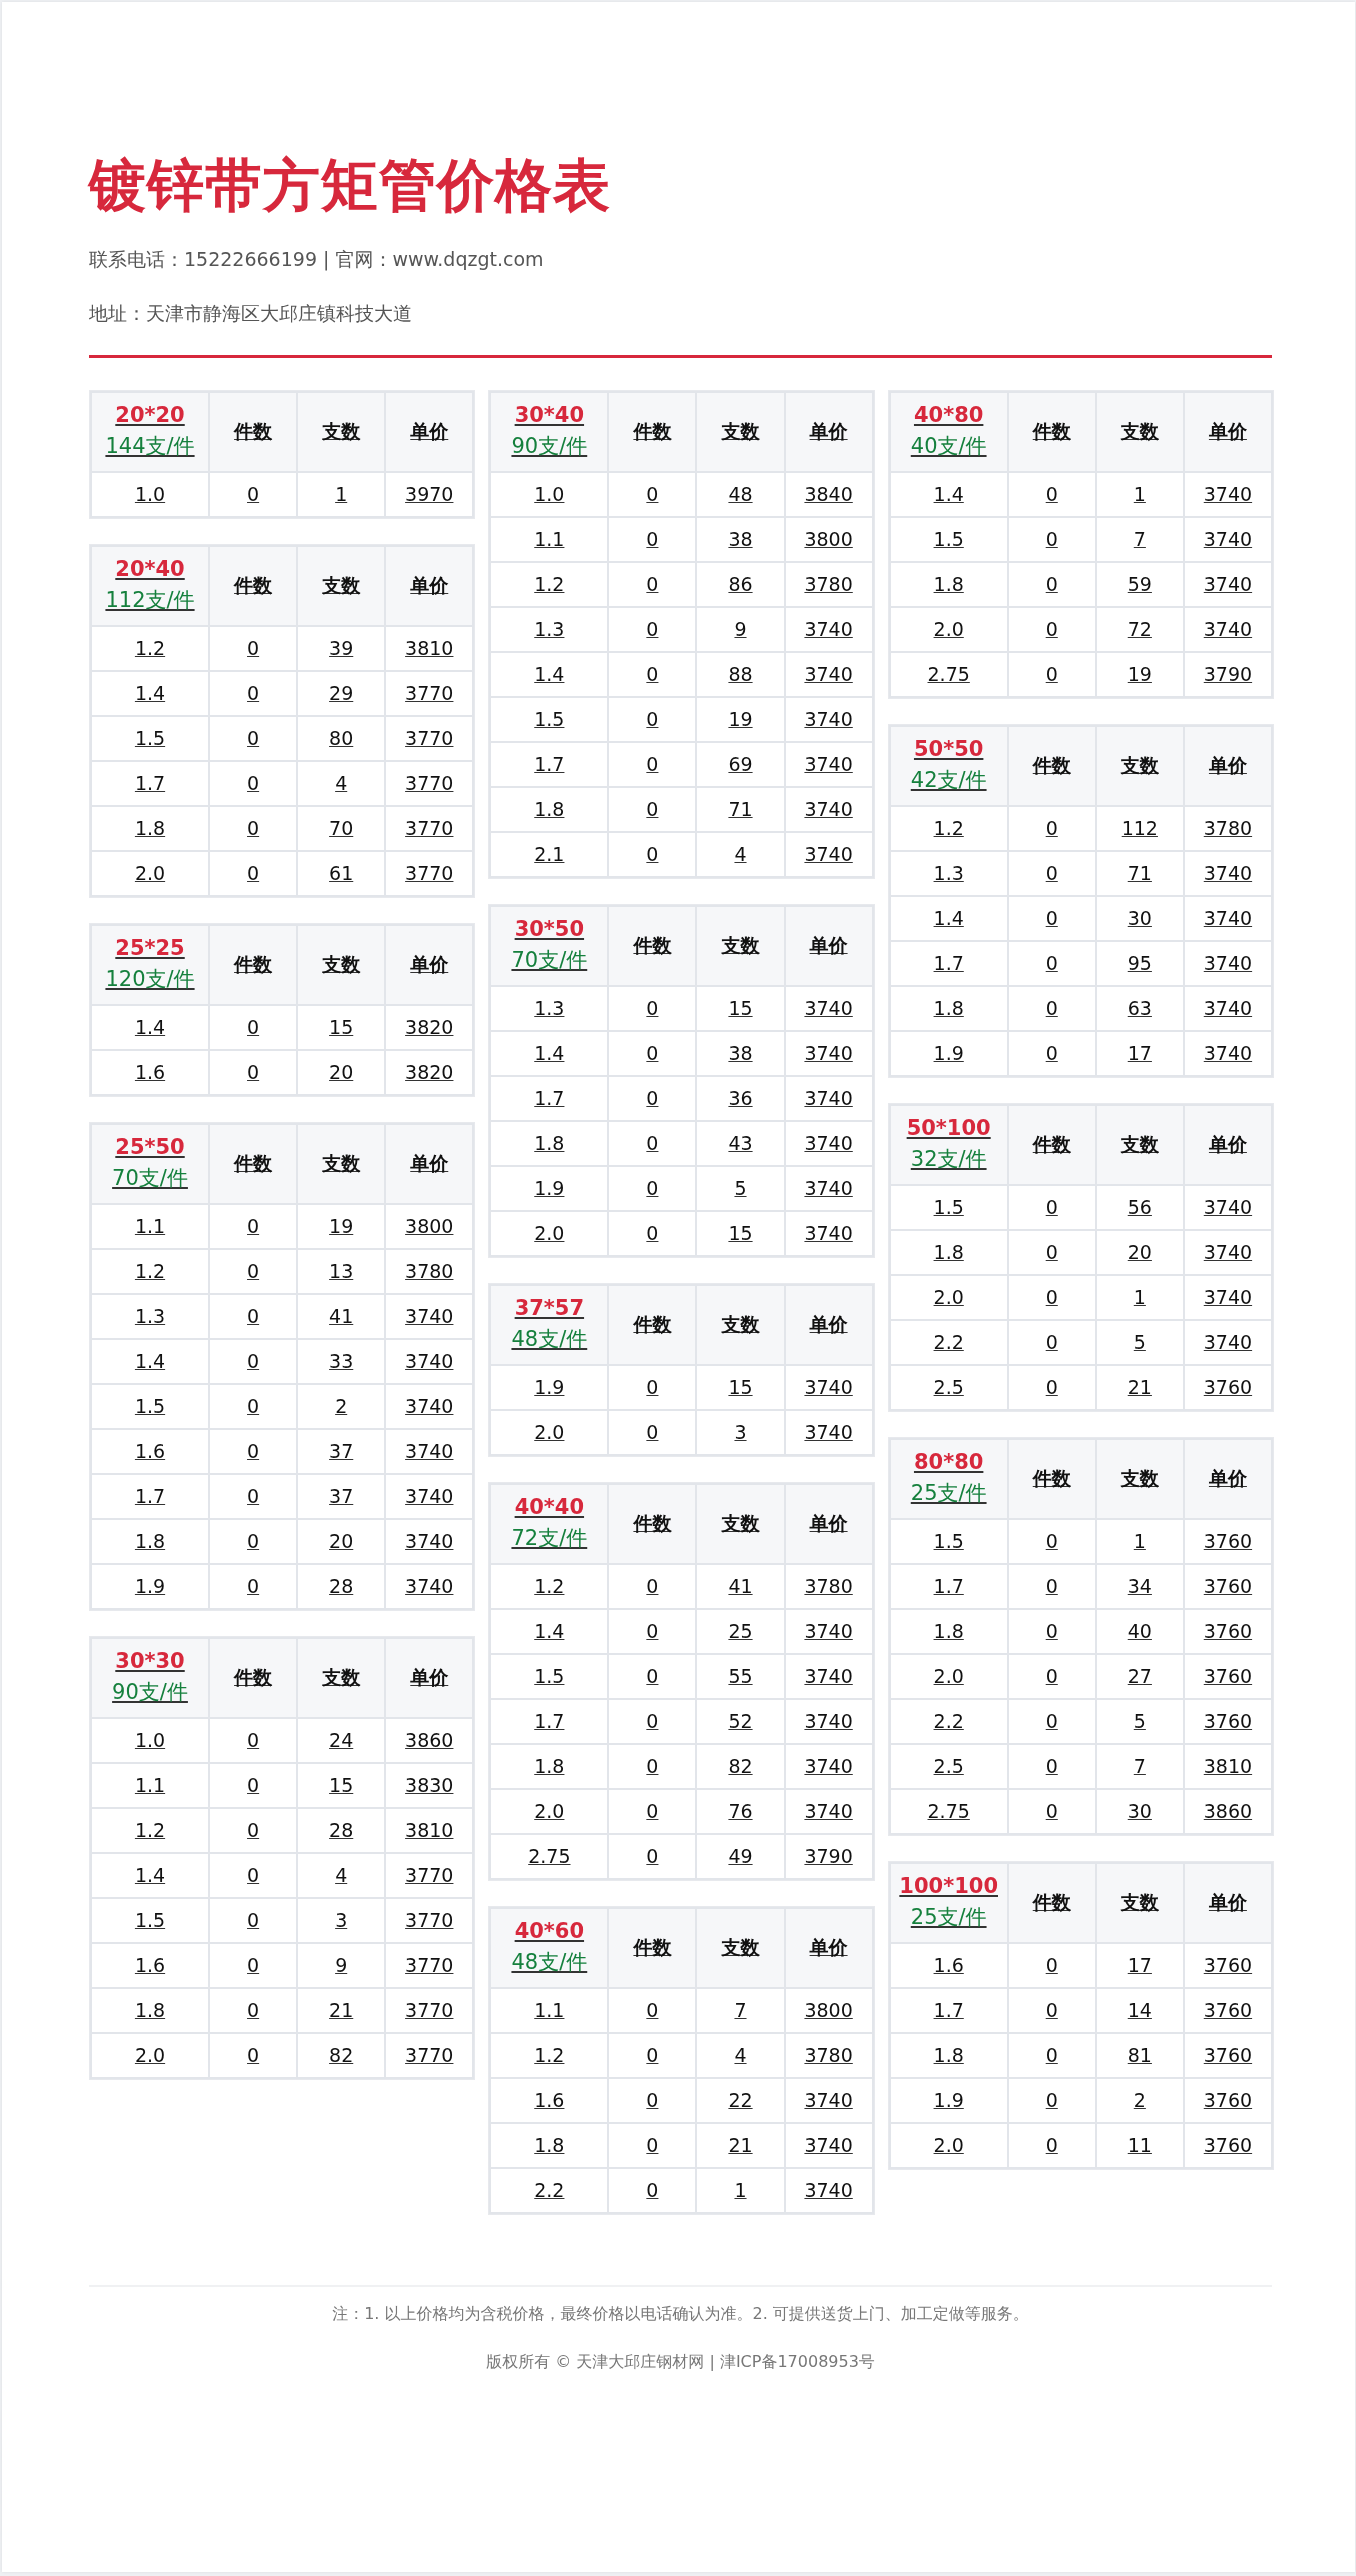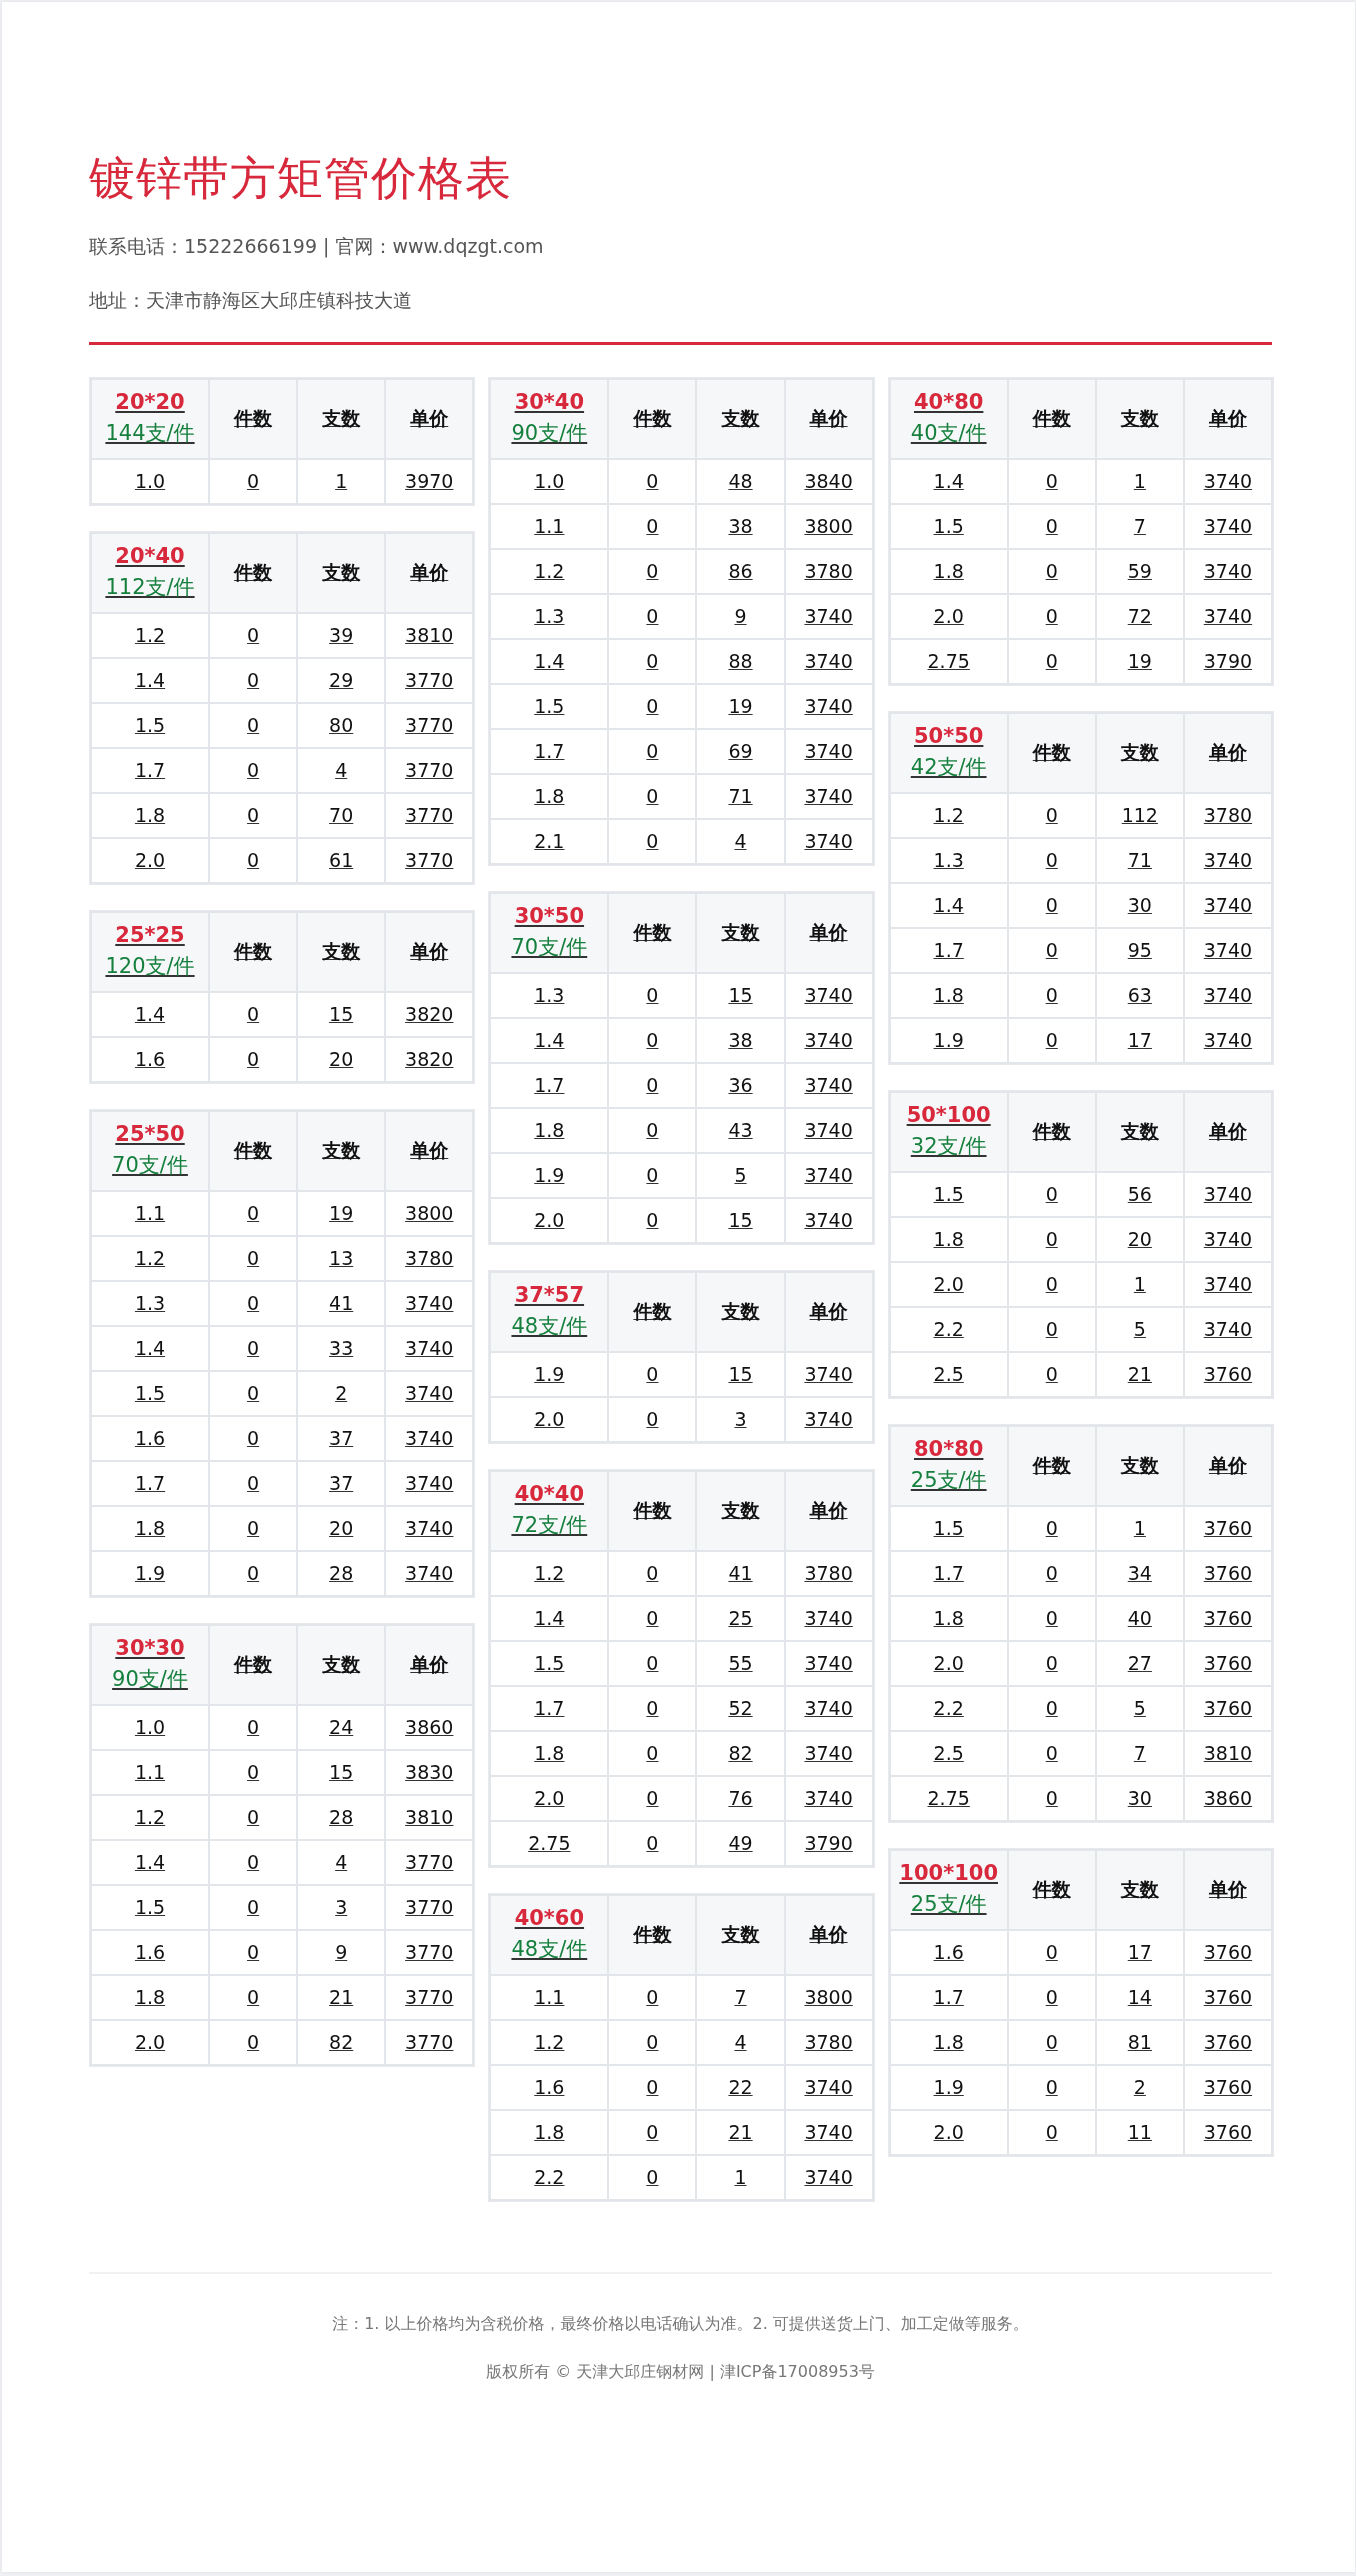--- a/index.html
+++ b/index.html
@@ -12,22 +12,22 @@
       padding: 2px;
     }
     .page {
       background: #ffffff;
       width: 1353px;
       min-height: 2570px;
       padding: 149px 87px 60px 87px;
       box-shadow: 0 0 3px rgba(0,0,0,0.08);
     }
     .title {
-      font-size: 46px;
-      font-weight: normal;
+      font-size: 57px;
+      font-weight: bold;
       color: #d7283c;
       letter-spacing: 1px;
       line-height: 1.2;
       margin-bottom: 28px;
     }
     .info-line {
       font-size: 19px;
       color: #555;
       line-height: 1.3;
       margin-bottom: 29px;
@@ -96,21 +96,21 @@
     td.price { color: #1f6fbf; }
     .footer-divider {
       height: 2px;
       background: #f0f1f3;
       width: 1183px;
       margin-top: 70px;
     }
     .footer {
       text-align: center;
       width: 1183px;
-      padding-top: 40px;
+      padding-top: 17px;
     }
     .footer .note {
       font-size: 16px;
       color: #777;
       margin-bottom: 27px;
     }
     .footer .copy {
       font-size: 16px;
       color: #777;
     }

